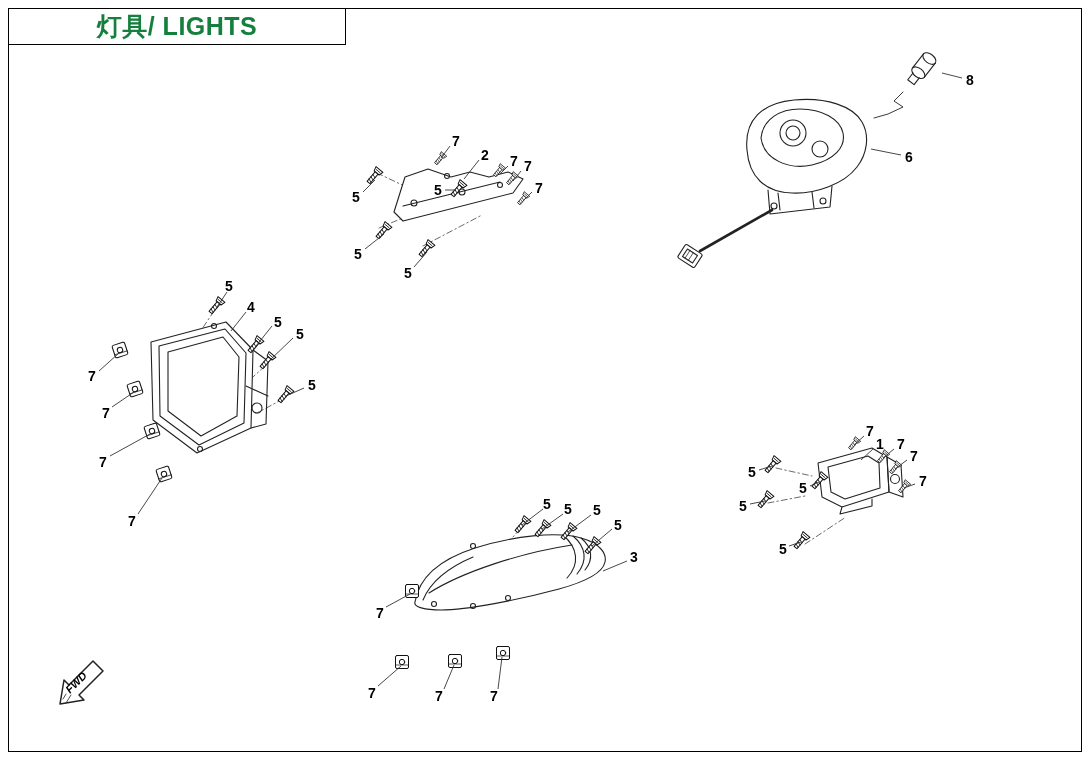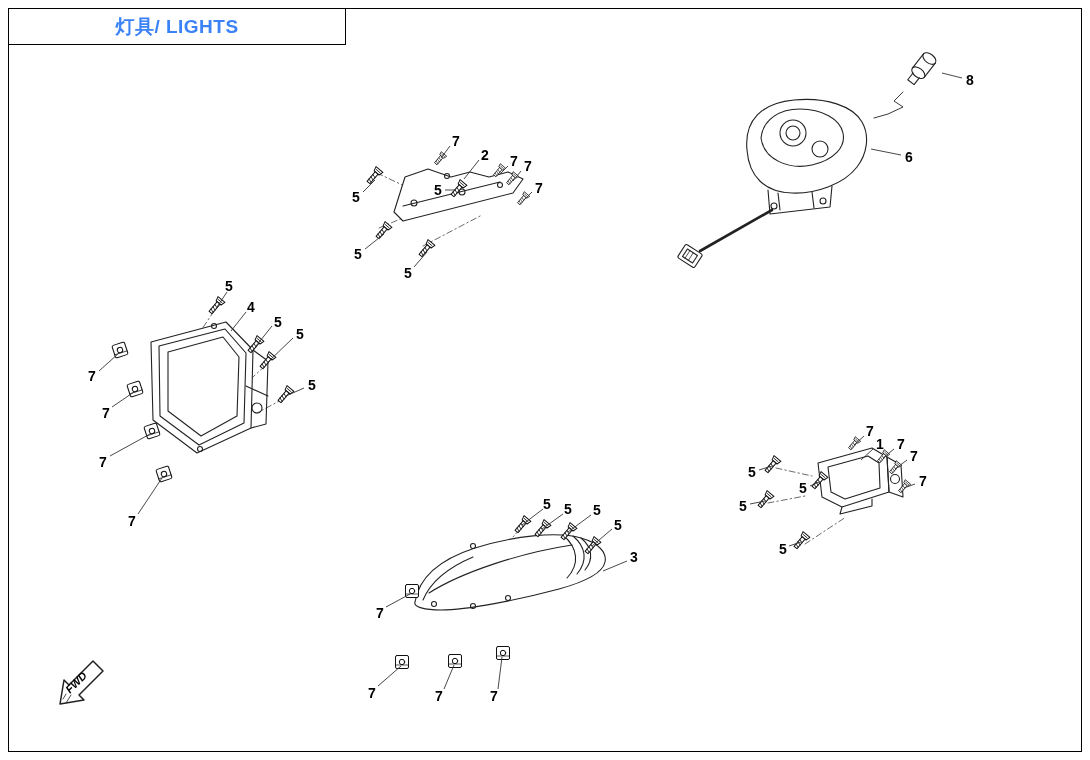--- a/index.html
+++ b/index.html
@@ -9,21 +9,21 @@
   }
   .outer-border {
     position:absolute; left:8px; top:8px; width:1074px; height:744px;
     border:1.6px solid #000; box-sizing:border-box;
   }
   .title-box {
     position:absolute; left:8px; top:8px; width:338px; height:37px;
     border:1.6px solid #000; box-sizing:border-box;
     display:flex; align-items:center; justify-content:center; background:#fff;
   }
-  .title { font-weight:bold; font-size:19px; color:#3b82f6; letter-spacing:.5px; }
+  .title { font-weight:bold; font-size:25px; color:#15803d; letter-spacing:.5px; }
   svg.diagram { position:absolute; left:0; top:0; }
   .art { stroke:#222; fill:none; stroke-width:1.1; stroke-linecap:round; stroke-linejoin:round; }
   .body-fill { fill:#fff; }
   .axis { stroke:#444; stroke-width:0.8; stroke-dasharray:6 3 1.5 3; fill:none; }
   #leader-layer line { stroke:#333; stroke-width:0.9; }
   .callout {
     font-family:"Liberation Sans", sans-serif; font-weight:bold; font-size:14px;
     fill:#000; text-anchor:middle; dominant-baseline:central; stroke:none;
   }
   .fwd-text {

